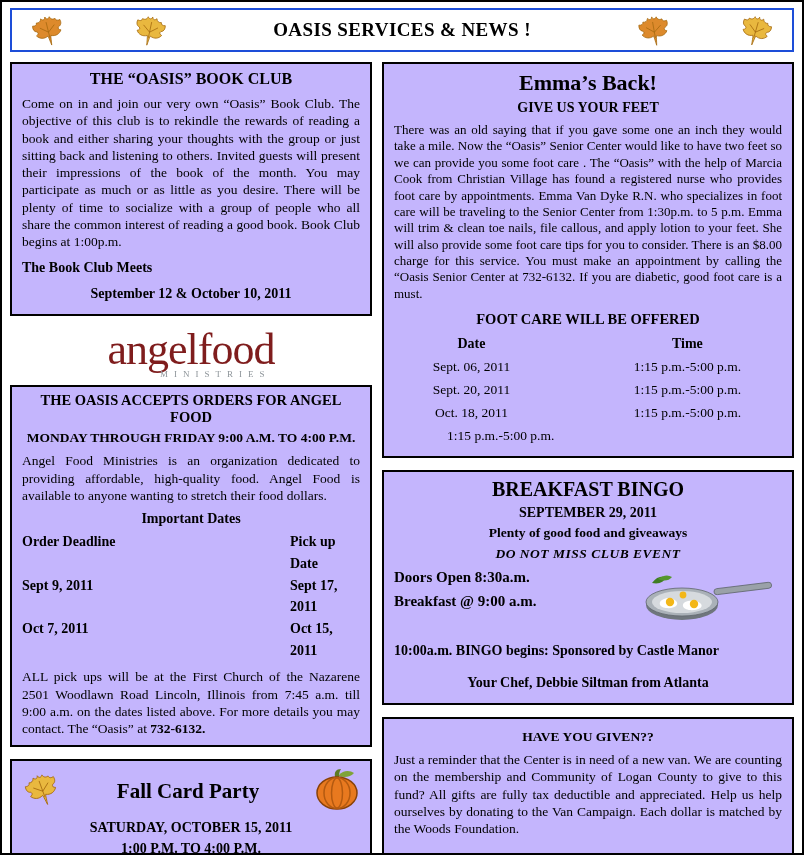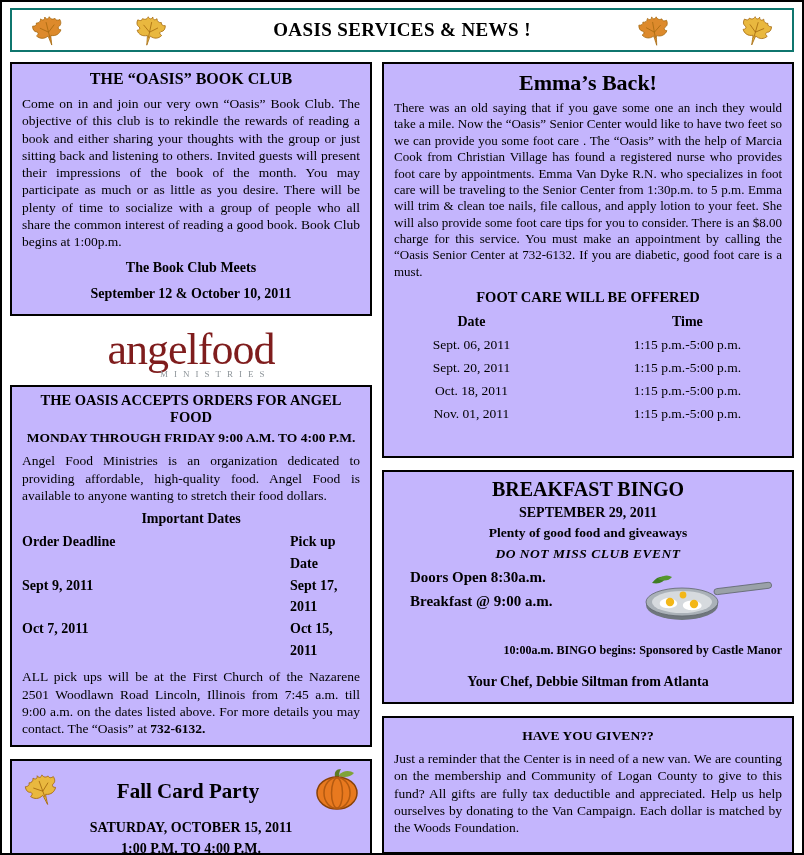--- a/index.html
+++ b/index.html
@@ -1,40 +1,40 @@
 <!DOCTYPE html>
 <html><head>
 <meta charset="utf-8">
 <style>
   html, body { margin: 0; padding: 0; }
   body { background: #ffffff; font-family: "Liberation Serif", serif; color: #000; }
   .page { width: 804px; height: 855px; border: 2px solid #000; background: #fff;
           padding: 6px 8px; box-sizing: border-box; overflow: hidden; position: relative; }
 
   
-  .header-box { border: 2px solid #0f766e; height: 40px; display: flex; align-items: center;
+  .header-box { border: 2px solid #1d4ed8; height: 40px; display: flex; align-items: center;
                 justify-content: center; position: relative; margin-bottom: 10px; }
   .header-title { font-size: 19px; font-weight: bold; letter-spacing: .4px; margin: 0; }
   .hleaf { position: absolute; top: 3px; width: 36px; height: 34px; }
   .hleaf-1 { left: 18px; transform: rotate(-14deg); }
   .hleaf-2 { left: 120px; transform: rotate(12deg); }
   .hleaf-3 { right: 120px; transform: rotate(-10deg); }
   .hleaf-4 { right: 18px; transform: rotate(16deg); }
 
   
   .columns { display: flex; gap: 10px; align-items: flex-start; }
   .col-left { width: 362px; flex: none; }
   .col-right { flex: 1; min-width: 0; }
   .box { border: 2px solid #000; padding: 4px 10px 8px; background: #c4b5fd;
          box-sizing: border-box; margin-bottom: 12px; }
   .just { text-align: justify; font-size: 13.5px; line-height: 1.28; margin: 0; }
 
   
   .sec-title { font-size: 16px; font-weight: bold; text-align: center; margin: 2px 0 7px; }
-  .meets-label { font-weight: bold; font-size: 14px; text-align: center; margin: 10px 0 0; }
+  .meets-label { font-weight: bold; font-size: 14px; margin: 10px 0 0; }
   .meets-dates { font-weight: bold; font-size: 14px; text-align: center; margin: 10px 0 4px; }
 
   
   .af-logo { text-align: center; margin: 3px 0 4px; }
   .af-logo-inner { display: inline-block; }
   .af-word { display: block; font-size: 44px; line-height: 1.0; color: #7f1d1d;
              letter-spacing: -1px; }
   .af-sub { display: block; text-align: right; font-size: 9px; letter-spacing: 6px;
             color: #8d9499; margin-top: -3px; padding-right: 4px; }
 
@@ -70,23 +70,23 @@
   .fc-head { font-weight: bold; font-size: 14px; }
 
   
   .bingo { min-height: 228px; }
   .bingo-title { font-size: 20px; font-weight: bold; text-align: center; margin: 2px 0 4px; }
   .bingo-date { font-size: 14px; font-weight: bold; text-align: center; margin: 0 0 4px; }
   .bingo-line { font-size: 13.5px; font-weight: bold; text-align: center; margin: 0 0 5px; }
   .bingo-miss { font-size: 13.5px; font-weight: bold; font-style: italic; text-align: center;
                 letter-spacing: .5px; margin: 0 0 6px; }
   .bingo-left-wrap { position: relative; min-height: 62px; }
-  .bingo-left { font-size: 15px; font-weight: bold; margin: 7px 16px; }
+  .bingo-left { font-size: 15px; font-weight: bold; margin: 7px 0; }
   .bingo-pan { position: absolute; right: 6px; top: 0; }
-  .bingo-bottom { font-size: 12px; font-weight: bold; text-align: right; margin: 12px 0 16px; }
+  .bingo-bottom { font-size: 14px; font-weight: bold; text-align: left; margin: 12px 0 16px; }
   .bingo-chef { font-size: 14px; font-weight: bold; text-align: center; margin: 9px 0 4px; }
 
   
   .given { min-height: 138px; margin-bottom: 0; padding-top: 10px; }
   .given-title { font-size: 13.5px; font-weight: bold; text-align: center; margin: 0 0 6px; }
 </style>
 </head>
 <body>
 
 <div class="page">
@@ -182,41 +182,41 @@
         <div class="fp-line">1:00 P.M. TO 4:00 P.M.</div>
 
       </section>
 
     </div>
 
     <div class="col-right">
 
       <section class="box emma">
         <h2 class="emma-title">Emma’s Back!</h2>
+        <div class="emma-sub">GIVE US YOUR FEET</div>
         <p class="emma-body">There was an old saying that if you gave some one an inch they would take a mile. Now the “Oasis” Senior Center would like to have two feet so we can provide you some foot care . The “Oasis” with the help of Marcia Cook from  Christian Village has found a registered nurse who provides foot care by appointments.  Emma Van Dyke R.N. who  specializes in foot care will be traveling to the Senior Center from 1:30p.m. to 5 p.m.   Emma will trim &amp; clean toe nails, file callous, and apply lotion to your feet. She will also  provide some foot care tips for you to consider. There is an $8.00 charge for this service. You must make an appointment by calling the “Oasis Senior Center at 732-6132.   If you are diabetic, good foot care is a must.</p>
         <div class="fc-title">FOOT CARE WILL BE OFFERED</div>
         <div class="fc-table">
           <div class="fc-row fc-head">
             <span>Date</span>
             <span>Time</span>
           </div>
           <div class="fc-row">
             <span>Sept. 06, 2011</span>
             <span>1:15 p.m.-5:00 p.m.</span>
           </div>
           <div class="fc-row">
             <span>Sept. 20, 2011</span>
             <span>1:15 p.m.-5:00 p.m.</span>
           </div>
           <div class="fc-row">
             <span>Oct.  18, 2011</span>
             <span>1:15 p.m.-5:00 p.m.</span>
           </div>
           <div class="fc-row">
-            <span>Nov. 01, 2011</span>
             <span>1:15 p.m.-5:00 p.m.</span>
           </div>
         </div>
       </section>
 
       <section class="box bingo">
         <h2 class="bingo-title">BREAKFAST BINGO</h2>
         <div class="bingo-date">SEPTEMBER 29, 2011</div>
         <div class="bingo-line">Plenty of good food and giveaways</div>
         <div class="bingo-miss">DO NOT MISS CLUB EVENT</div>

